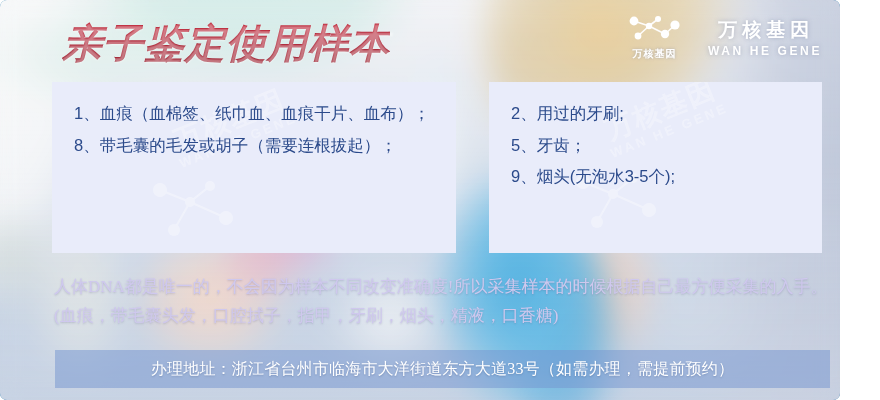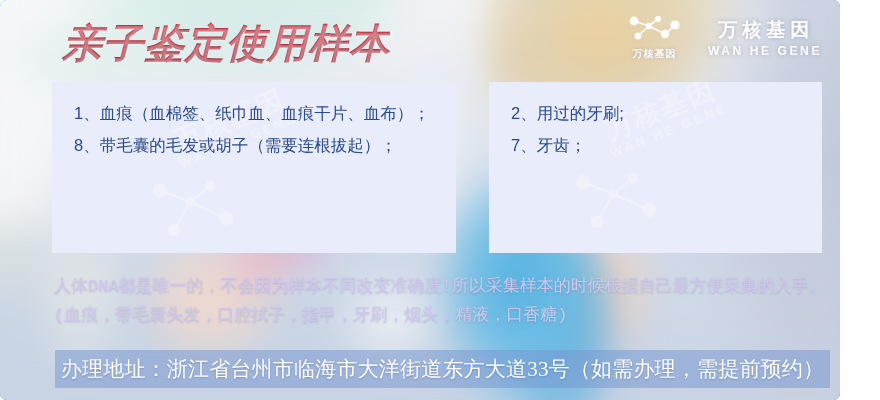--- a/index.html
+++ b/index.html
@@ -180,41 +180,41 @@
     line-height:1.92;
     white-space:nowrap;
   }
   .list li{margin:0;}
 
   
   .note{
     position:absolute;
     left:54px; top:272px;
     width:788px;
-    font-family:Liberation Mono, monospace;
+    font-family:Liberation Serif, serif;
     font-size:17px;
     line-height:1.72;
     color:#cfc8ee;
     text-shadow:0 1px 2px rgba(90,90,130,0.30);
   }
 
   
   .addr{
     position:absolute;
     left:55px; top:350px;
     width:775px;
     height:38px;
     background:rgba(116,150,208,0.52);
     display:flex;
     align-items:center;
     justify-content:center;
   }
   .addr-text{
     font-family:"Liberation Serif","DejaVu Serif",serif;
-    font-size:21px;
+    font-size:16px;
     color:#ffffff;
     white-space:nowrap;
     letter-spacing:0.2px;
     text-shadow:0 1px 2px rgba(60,80,130,0.35);
     text-align:right;
   }
 </style>
 </head>
 <body>
 
@@ -303,21 +303,22 @@
         <circle cx="30" cy="56" r="6"></circle>
         <circle cx="82" cy="44" r="7"></circle>
       </g>
     </svg>
     <div class="wm wm-right">
       <div class="wm-cn">万核基因</div>
       <div class="wm-en">WAN HE GENE</div>
     </div>
     <ul class="list">
       <li>2、用过的牙刷;</li>
-      <li>7、牙齿；</li>
+      <li>5、牙齿；</li>
+      <li>9、烟头(无泡水3-5个);</li>
     </ul>
   </div>
 
   <div class="note">人体DNA都是唯一的，不会因为样本不同改变准确度!所以采集样本的时候根据自己最方便采集的入手。(血痕，带毛囊头发，口腔拭子，指甲，牙刷，烟头，精液，口香糖)</div>
 
   <div class="addr">
     <span class="addr-text">办理地址：浙江省台州市临海市大洋街道东方大道33号（如需办理，需提前预约）</span>
   </div>
 
 </div>

